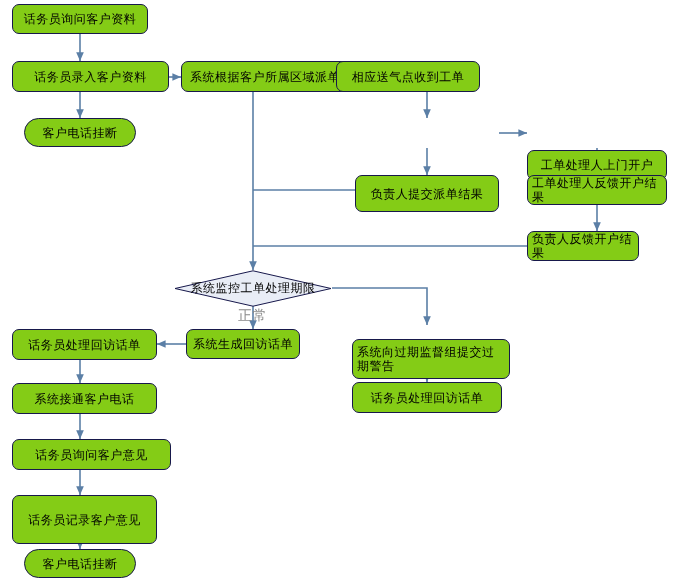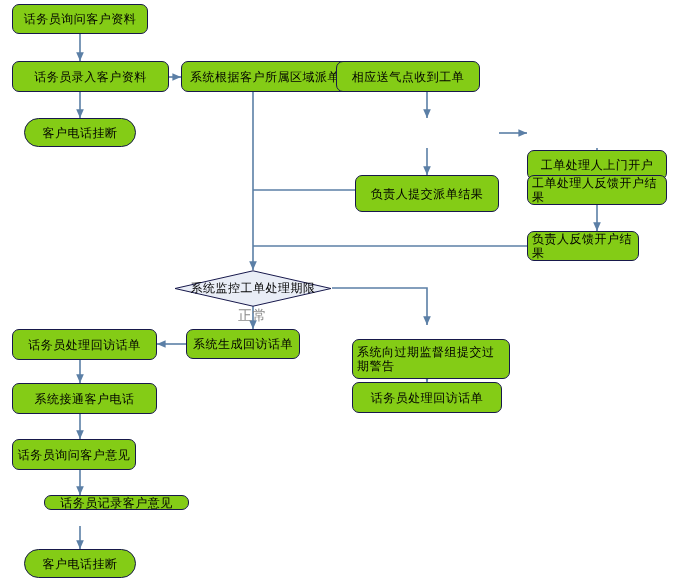--- a/index.html
+++ b/index.html
@@ -127,25 +127,25 @@
   </div>
 
   <div class="node proc" style="left:12px;top:329px;width:145px;height:31px;">
     <span>话务员处理回访话单</span>
   </div>
 
   <div class="node proc" style="left:12px;top:383px;width:145px;height:31px;">
     <span>系统接通客户电话</span>
   </div>
 
-  <div class="node proc" style="left:12px;top:439px;width:124px;height:31px;">
+  <div class="node proc" style="left:12px;top:439px;width:159px;height:31px;">
     <span>话务员询问客户意见</span>
   </div>
 
-  <div class="node proc" style="left:12px;top:495px;width:145px;height:15px;margin-left:32px;">
+  <div class="node proc" style="left:12px;top:495px;width:145px;height:49px;">
     <span>话务员记录客户意见</span>
   </div>
 
   <div class="node term" style="left:24px;top:549px;width:112px;height:29px;">
     <span>客户电话挂断</span>
   </div>
 
   <div class="node proc" style="left:352px;top:339px;width:158px;height:40px;">
     <span>系统向过期监督组提交过期警告</span>
   </div>

